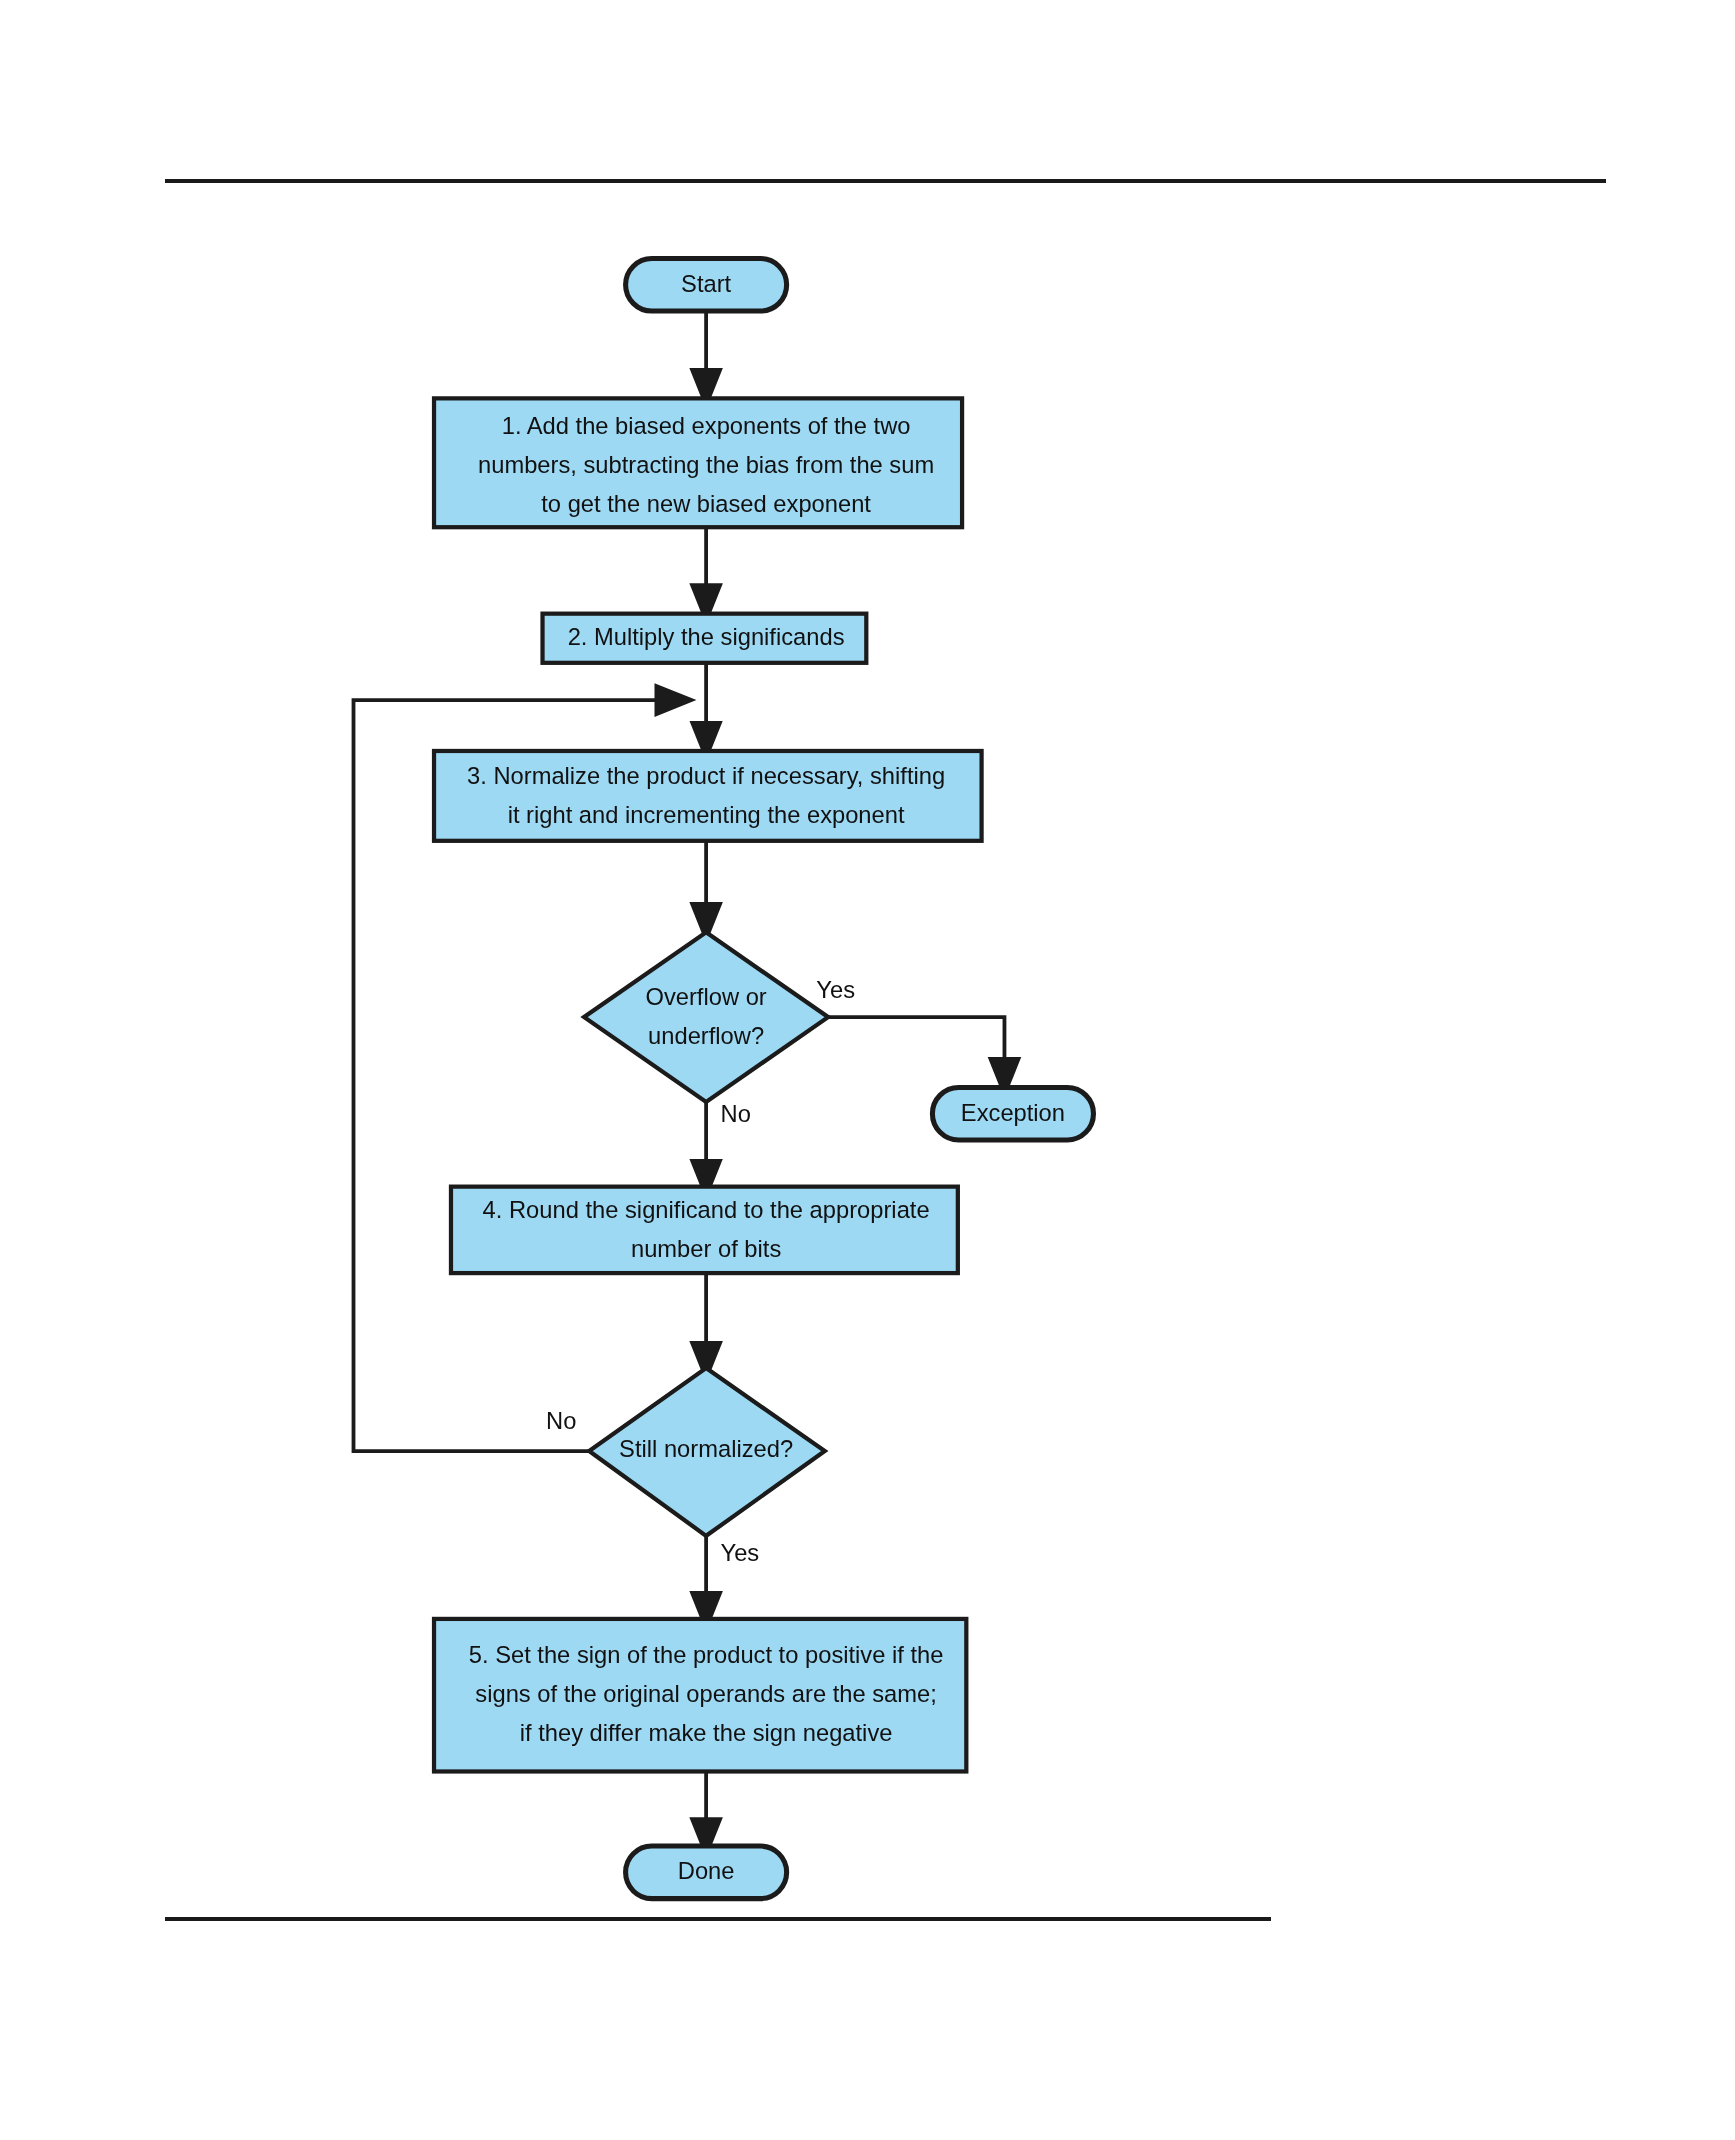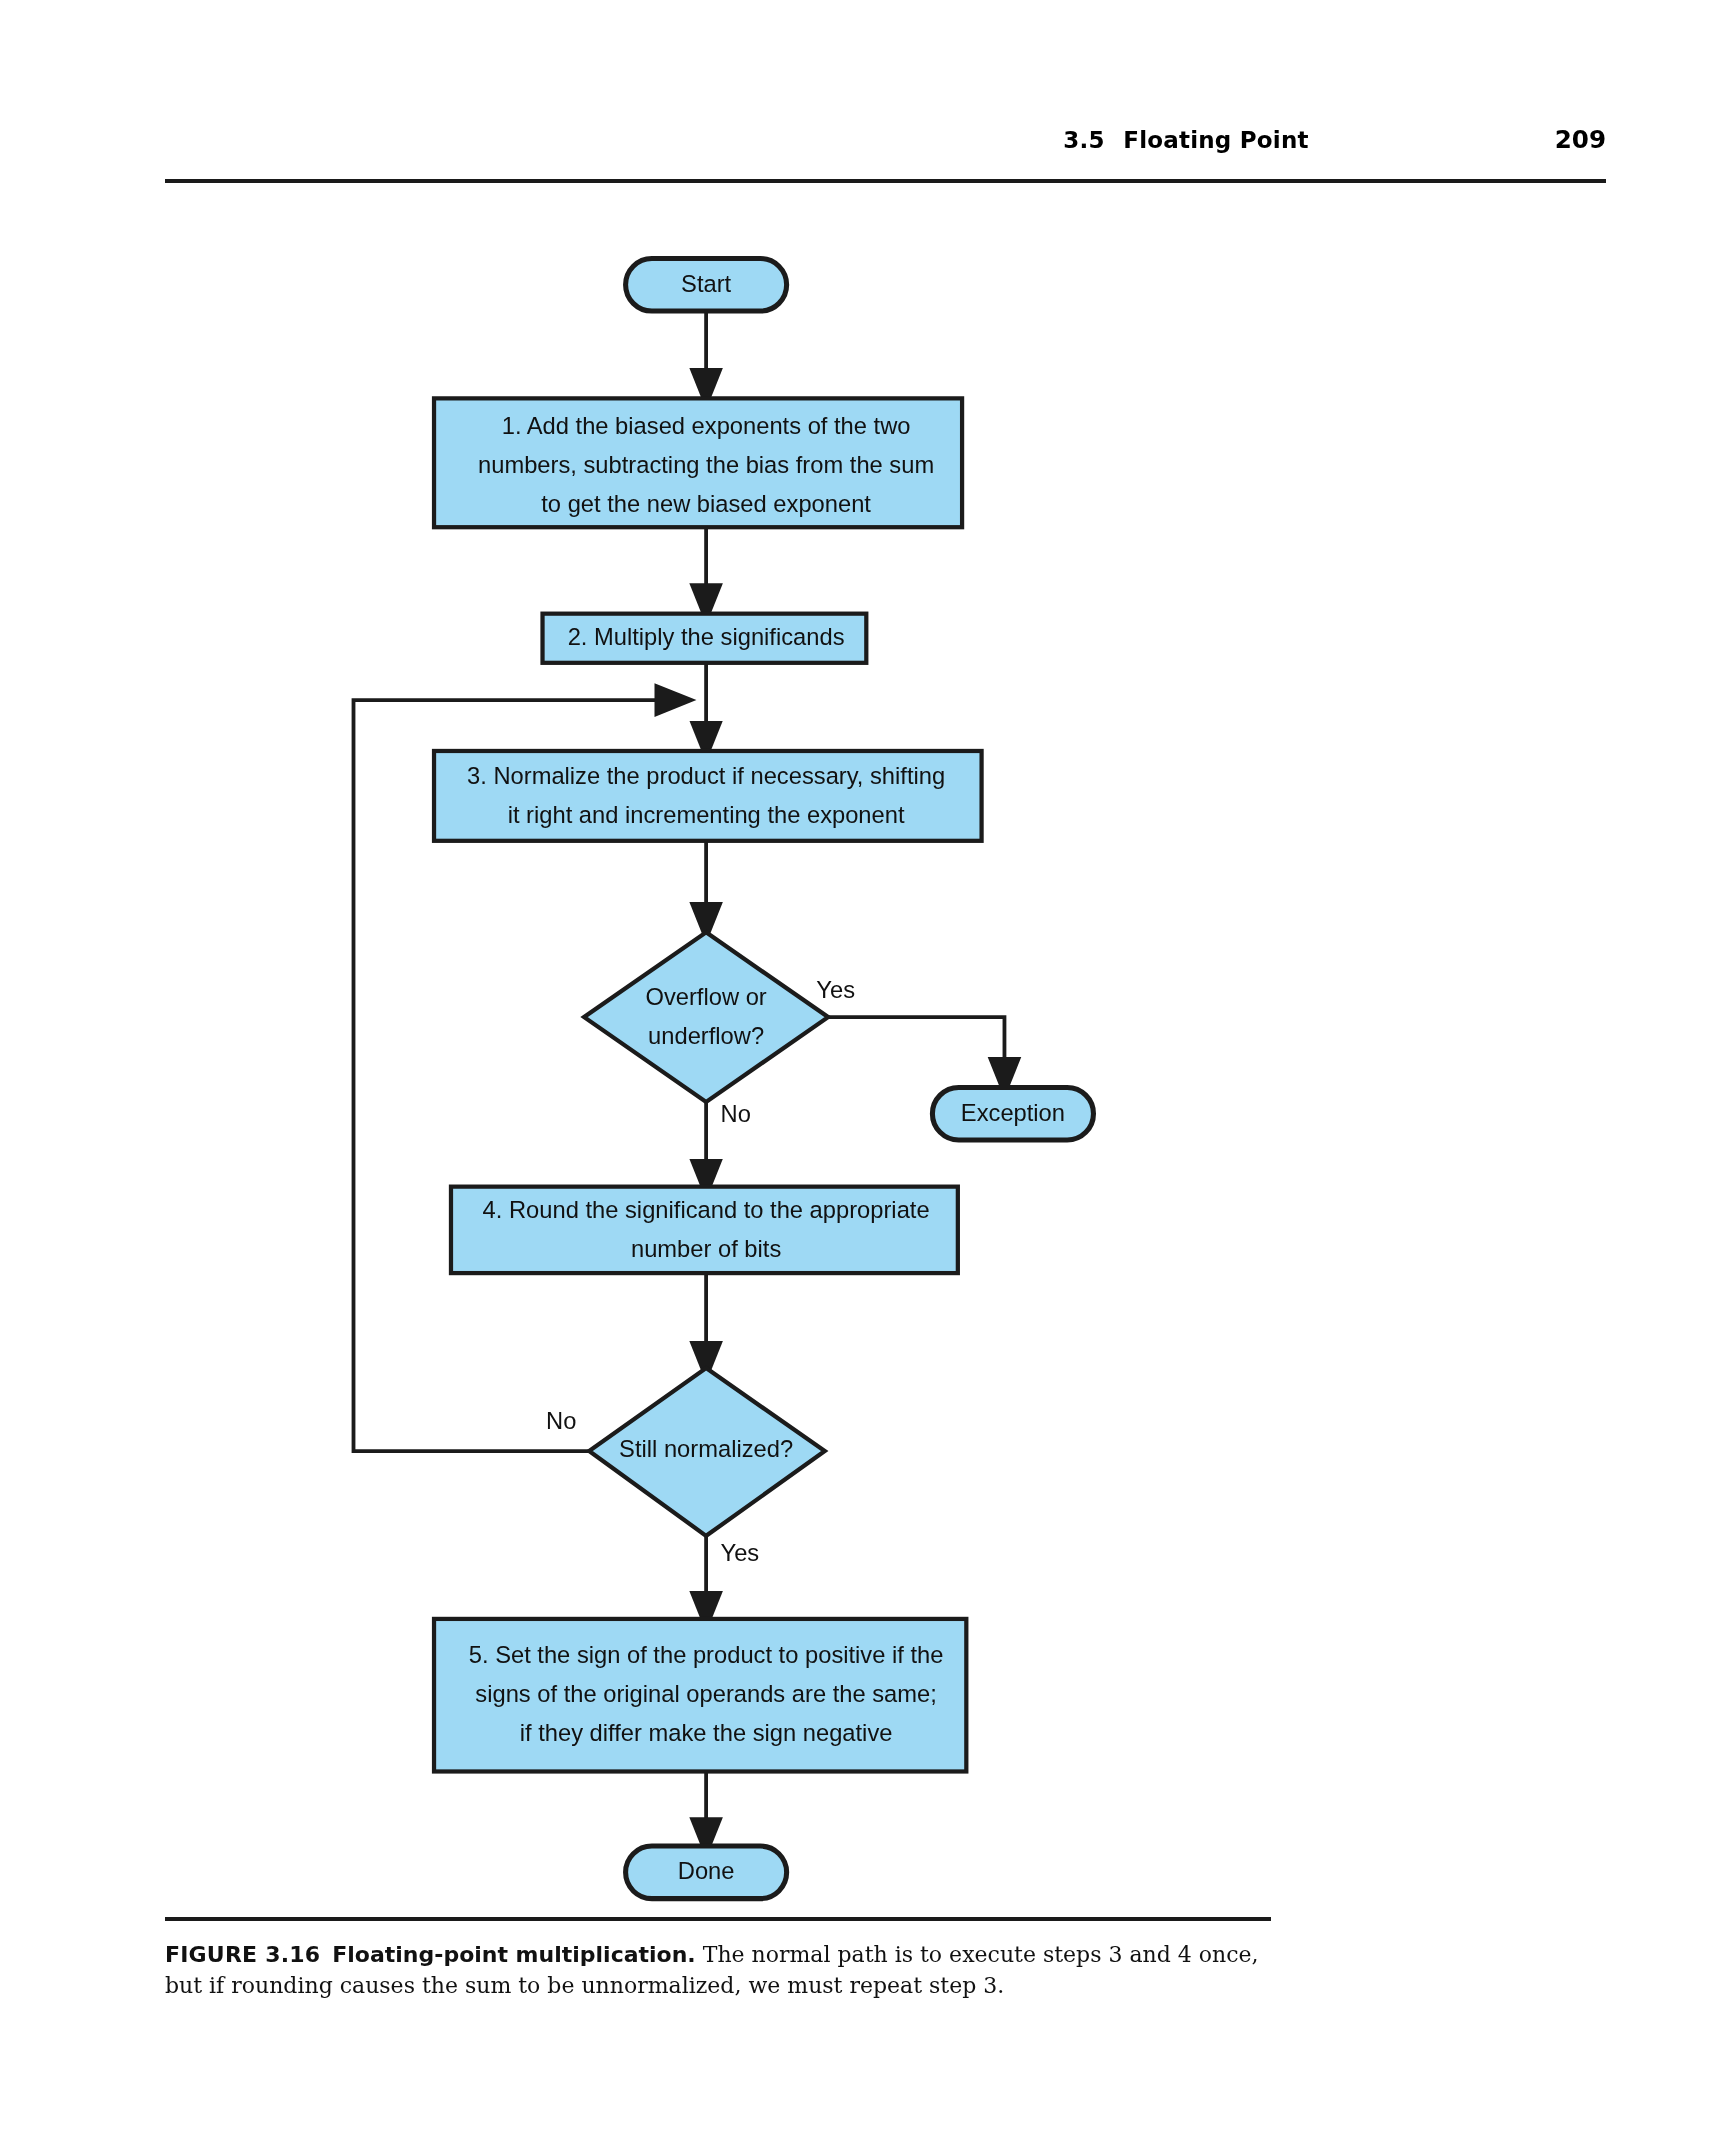--- a/index.html
+++ b/index.html
@@ -132,27 +132,20 @@
     font-size: 22px;
     margin-left: 12px;
   }
   .cap-body { font-family: "DejaVu Serif", serif; }
 </style>
 </head>
 <body>
 
 <div class="page">
 
-  <div class="header">
-    <div class="header-inner">
-      <span class="head-sec">3.5</span>
-      <span class="head-title">Floating Point</span>
-      <span class="head-page">209</span>
-    </div>
-  </div>
   <div class="rule-top"></div>
 
   <div class="figure">
     <svg class="flow" viewBox="0 0 2048 2290" xmlns="http://www.w3.org/2000/svg">
       <defs>
         <marker id="arrow" markerWidth="12" markerHeight="12" refX="6.2" refY="5" orient="auto" markerUnits="strokeWidth">
           <path d="M0,0.6 L11,5 L0,9.4 z" fill="#1b1b1b"></path>
         </marker>
       </defs>
 
@@ -234,19 +227,15 @@
       </g>
 
       <text class="edge-label" x="963" y="1170" text-anchor="start">Yes</text>
       <text class="edge-label" x="850" y="1316" text-anchor="start">No</text>
       <text class="edge-label" x="680" y="1678" text-anchor="end">No</text>
       <text class="edge-label" x="850" y="1834" text-anchor="start">Yes</text>
     </svg>
   </div>
 
   <div class="rule-cap"></div>
-  <div class="caption">
-    <span class="cap-fig">FIGURE 3.16</span><span class="cap-title">Floating-point multiplication.</span>
-    <span class="cap-body">The normal path is to execute steps 3 and 4 once, but if rounding causes the sum to be unnormalized, we must repeat step 3.</span>
-  </div>
 
 </div>
 
 
 </body></html>

